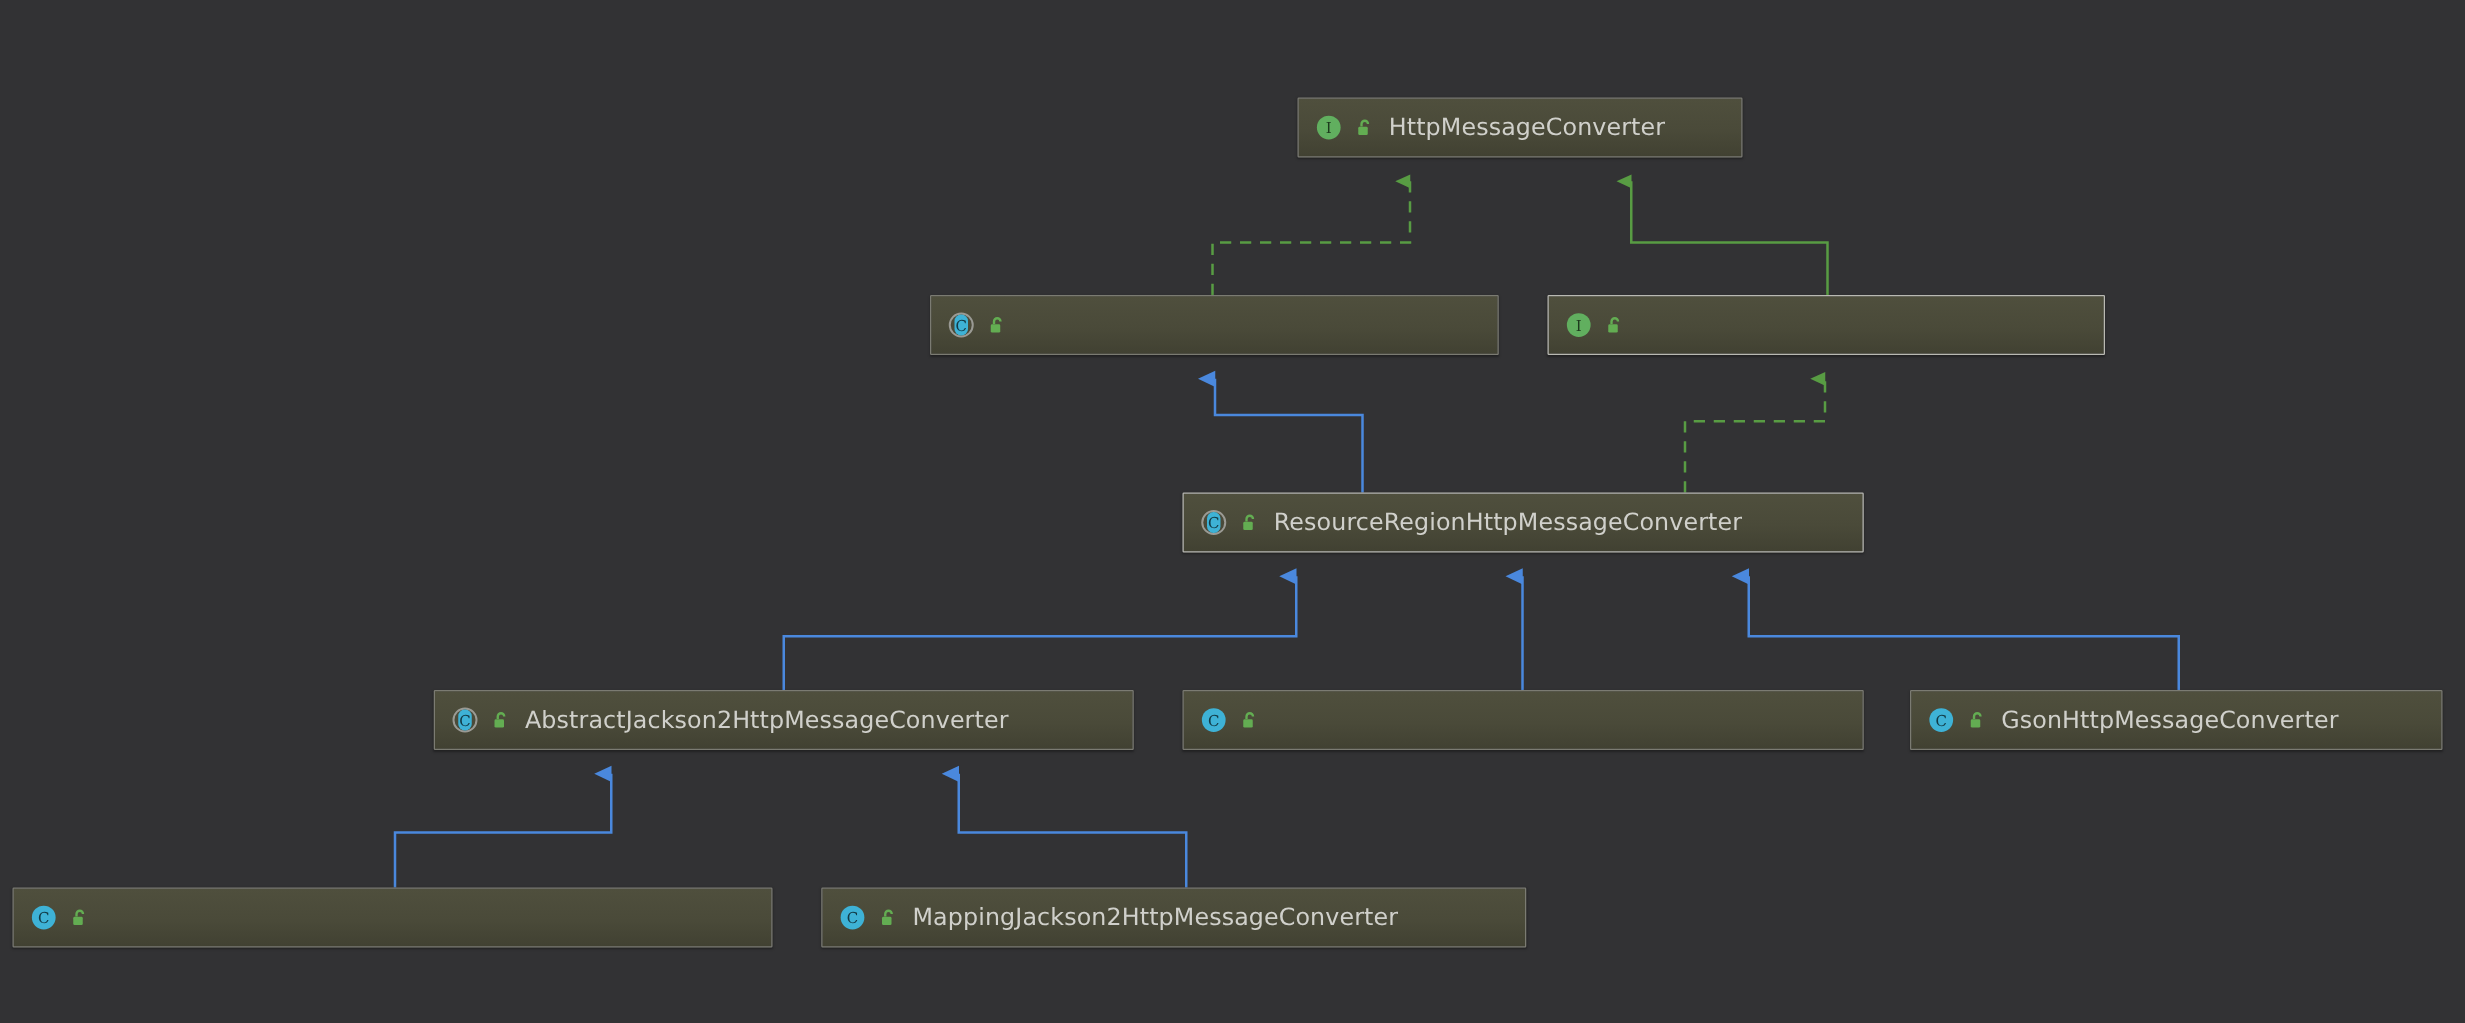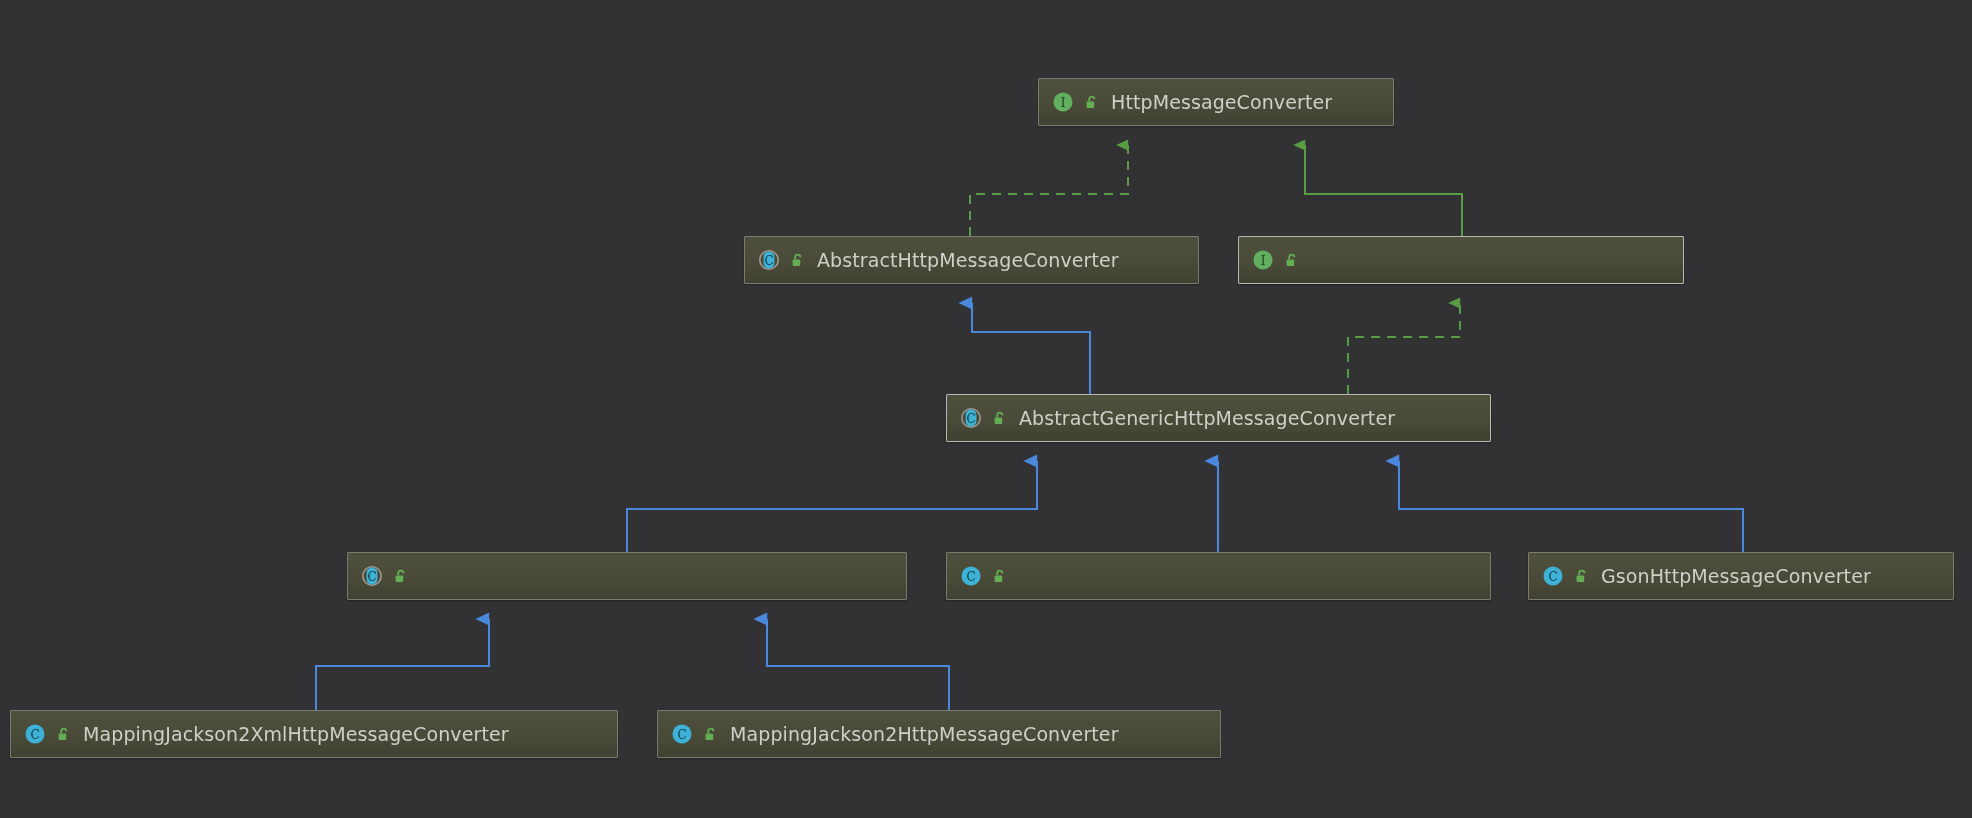--- a/index.html
+++ b/index.html
@@ -143,21 +143,20 @@
         <rect x="5.6" y="2.6" width="10.8" height="16.8" rx="5.2" fill="#3eb2d6"></rect>
         <text x="11" y="15.5" text-anchor="middle" font-family="DejaVu Serif, serif" font-size="12" fill="#123a46">C</text>
       </svg>
     </span>
     <span class="node-vis-icon">
       <svg width="17" height="17" viewBox="0 0 17 17">
         <path d="M6.2 7.2 V5.2 a2.6 2.6 0 0 1 5.2 0" fill="none" stroke="#63ad52" stroke-width="1.9"></path>
         <rect x="3.6" y="7.4" width="7.6" height="6.6" rx="1.1" fill="#63ad52"></rect>
       </svg>
     </span>
-    <span class="node-label">AbstractHttpMessageConverter</span>
   </div>
 
   <div class="uml-node selected" style="left: 1238px; top: 236px; width: 446px;">
     <span class="node-kind-icon">
       <svg width="22" height="22" viewBox="0 0 22 22">
         <circle cx="11" cy="11" r="9.5" fill="#61af5f"></circle>
         <text x="11" y="15.5" text-anchor="middle" font-family="DejaVu Serif, serif" font-size="12" fill="#1d3a1d">I</text>
       </svg>
     </span>
     <span class="node-vis-icon">
@@ -175,37 +174,38 @@
         <rect x="5.6" y="2.6" width="10.8" height="16.8" rx="5.2" fill="#3eb2d6"></rect>
         <text x="11" y="15.5" text-anchor="middle" font-family="DejaVu Serif, serif" font-size="12" fill="#123a46">C</text>
       </svg>
     </span>
     <span class="node-vis-icon">
       <svg width="17" height="17" viewBox="0 0 17 17">
         <path d="M6.2 7.2 V5.2 a2.6 2.6 0 0 1 5.2 0" fill="none" stroke="#63ad52" stroke-width="1.9"></path>
         <rect x="3.6" y="7.4" width="7.6" height="6.6" rx="1.1" fill="#63ad52"></rect>
       </svg>
     </span>
-    <span class="node-label">AbstractGenericHttpMessageConverter</span>
+    <span class="node-label">ResourceRegionHttpMessageConverter</span>
   </div>
 
   <div class="uml-node" style="left: 347px; top: 552px; width: 560px;">
     <span class="node-kind-icon">
       <svg width="22" height="22" viewBox="0 0 22 22">
         <circle cx="11" cy="11" r="9.2" fill="none" stroke="#9a9a94" stroke-width="1.6"></circle>
         <rect x="5.6" y="2.6" width="10.8" height="16.8" rx="5.2" fill="#3eb2d6"></rect>
         <text x="11" y="15.5" text-anchor="middle" font-family="DejaVu Serif, serif" font-size="12" fill="#123a46">C</text>
       </svg>
     </span>
     <span class="node-vis-icon">
       <svg width="17" height="17" viewBox="0 0 17 17">
         <path d="M6.2 7.2 V5.2 a2.6 2.6 0 0 1 5.2 0" fill="none" stroke="#63ad52" stroke-width="1.9"></path>
         <rect x="3.6" y="7.4" width="7.6" height="6.6" rx="1.1" fill="#63ad52"></rect>
       </svg>
     </span>
+    <span class="node-label">AbstractJackson2HttpMessageConverter</span>
   </div>
 
   <div class="uml-node" style="left: 946px; top: 552px; width: 545px;">
     <span class="node-kind-icon">
       <svg width="22" height="22" viewBox="0 0 22 22">
         <circle cx="11" cy="11" r="9.5" fill="#3eb2d6"></circle>
         <text x="11" y="15.5" text-anchor="middle" font-family="DejaVu Serif, serif" font-size="12" fill="#123a46">C</text>
       </svg>
     </span>
     <span class="node-vis-icon">
@@ -238,21 +238,20 @@
         <circle cx="11" cy="11" r="9.5" fill="#3eb2d6"></circle>
         <text x="11" y="15.5" text-anchor="middle" font-family="DejaVu Serif, serif" font-size="12" fill="#123a46">C</text>
       </svg>
     </span>
     <span class="node-vis-icon">
       <svg width="17" height="17" viewBox="0 0 17 17">
         <path d="M6.2 7.2 V5.2 a2.6 2.6 0 0 1 5.2 0" fill="none" stroke="#63ad52" stroke-width="1.9"></path>
         <rect x="3.6" y="7.4" width="7.6" height="6.6" rx="1.1" fill="#63ad52"></rect>
       </svg>
     </span>
-    <span class="node-label">MappingJackson2XmlHttpMessageConverter</span>
   </div>
 
   <div class="uml-node" style="left: 657px; top: 710px; width: 564px;">
     <span class="node-kind-icon">
       <svg width="22" height="22" viewBox="0 0 22 22">
         <circle cx="11" cy="11" r="9.5" fill="#3eb2d6"></circle>
         <text x="11" y="15.5" text-anchor="middle" font-family="DejaVu Serif, serif" font-size="12" fill="#123a46">C</text>
       </svg>
     </span>
     <span class="node-vis-icon">

